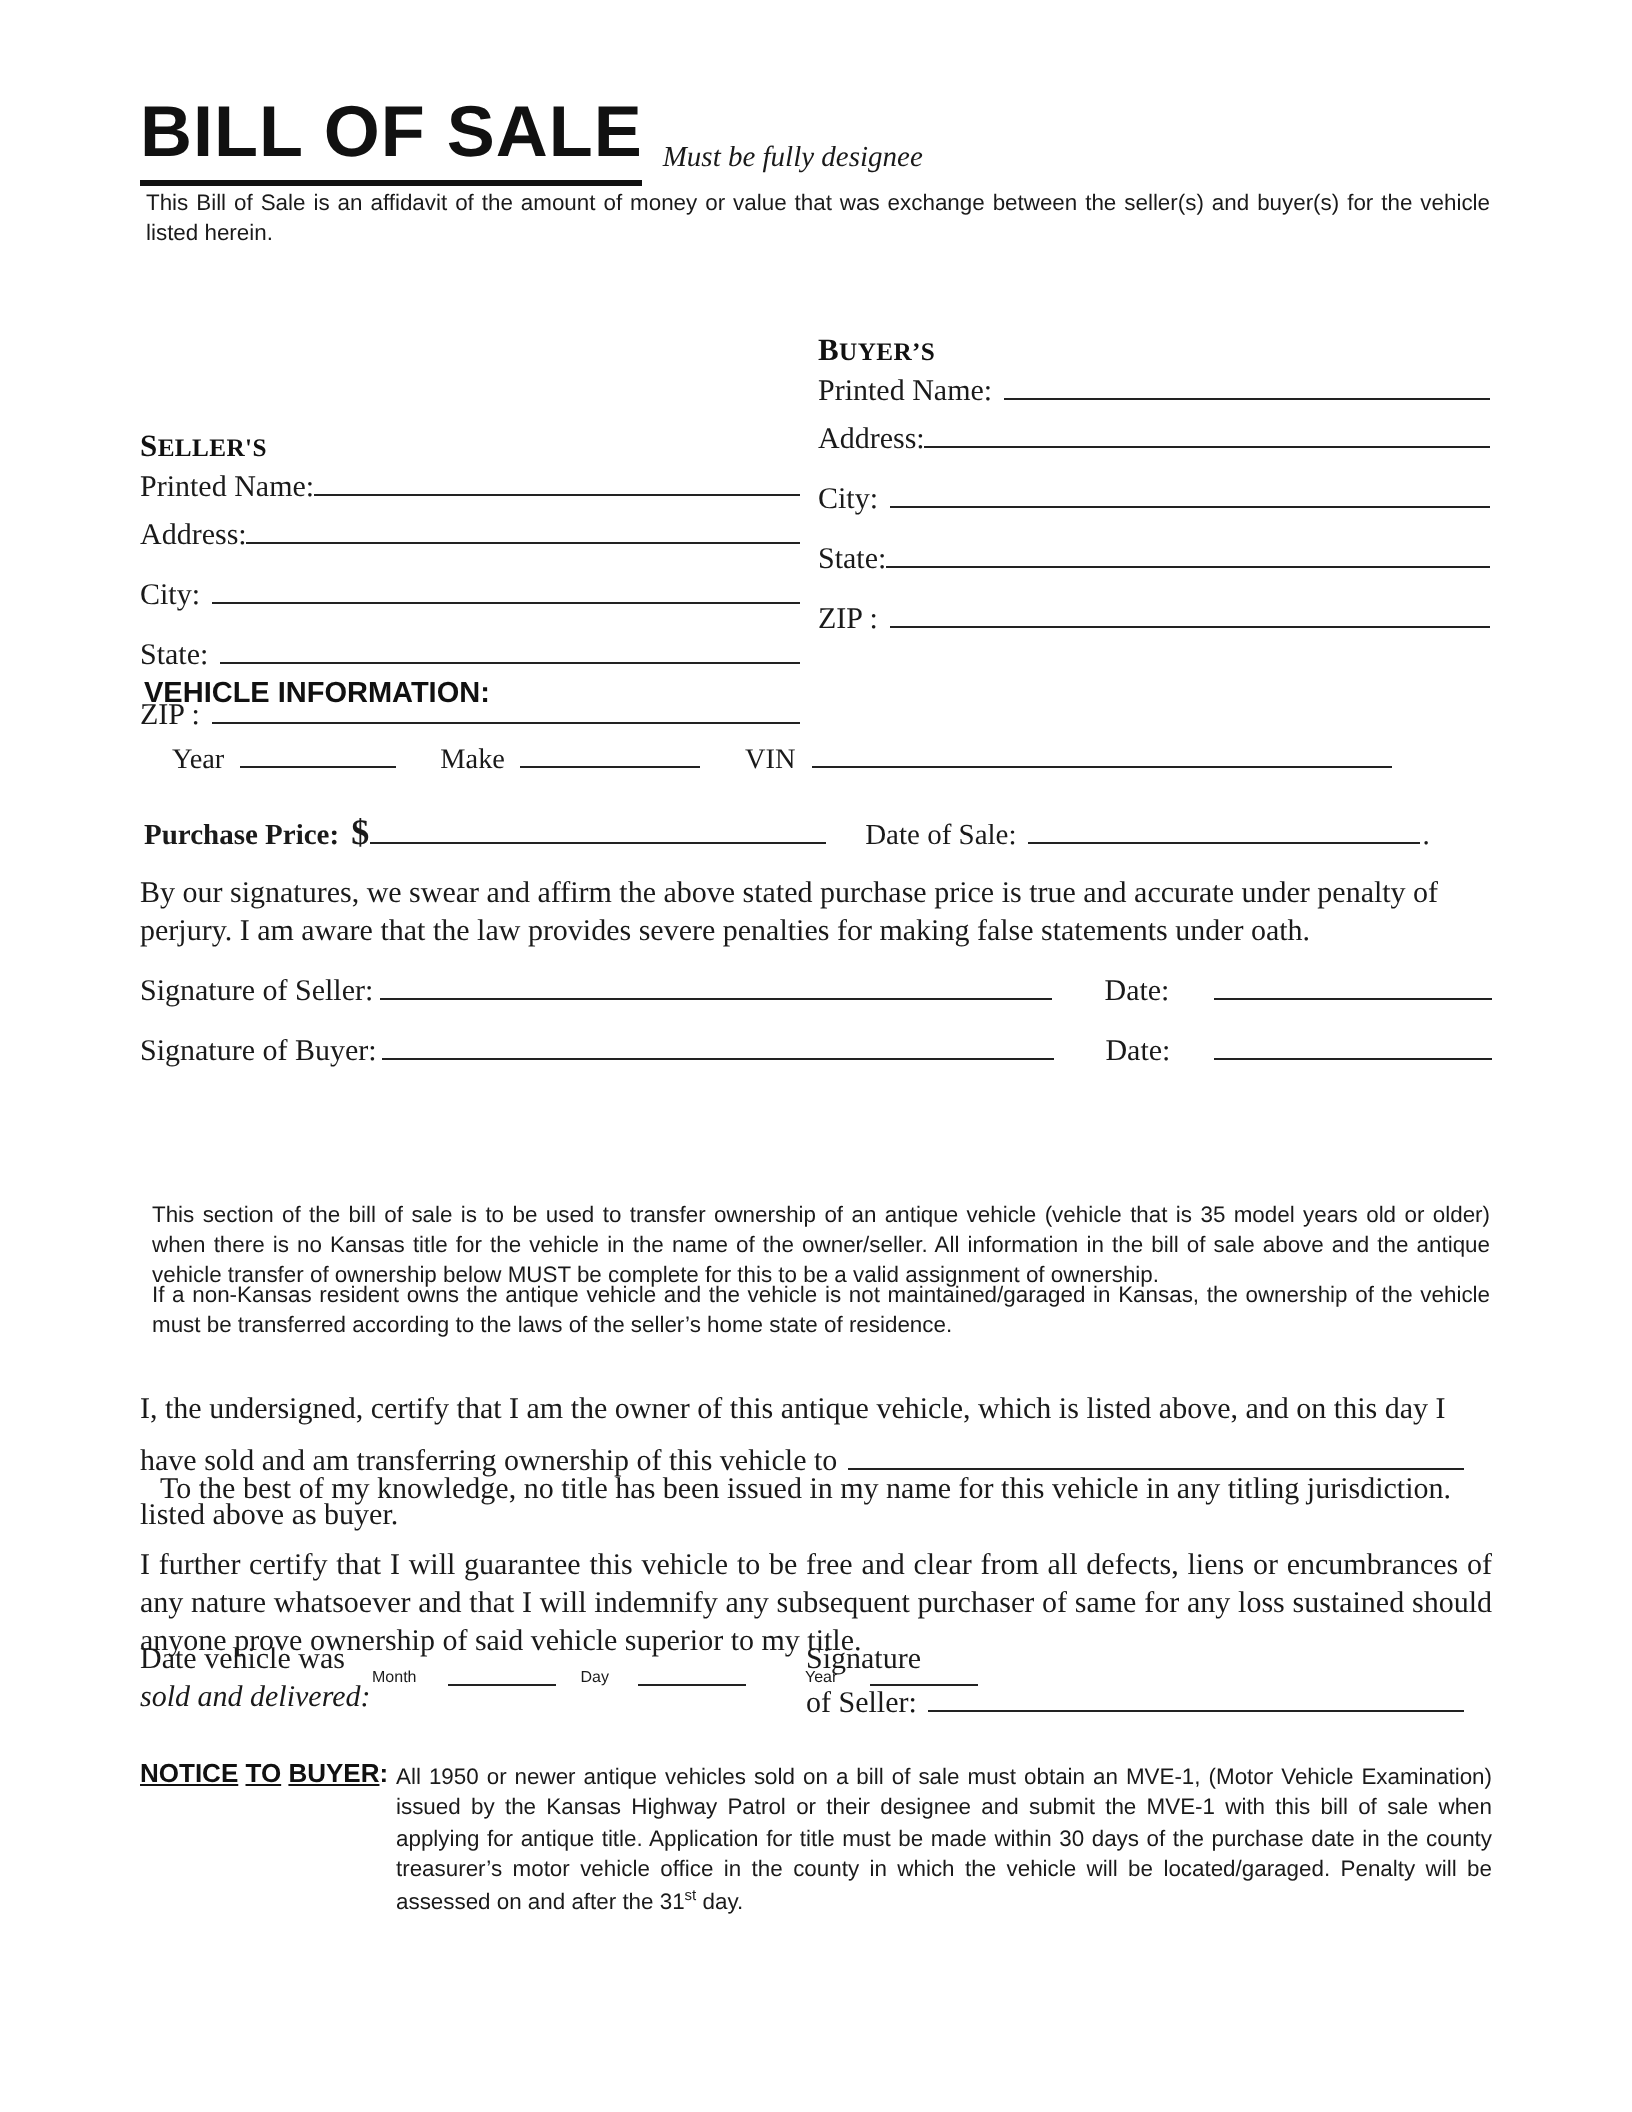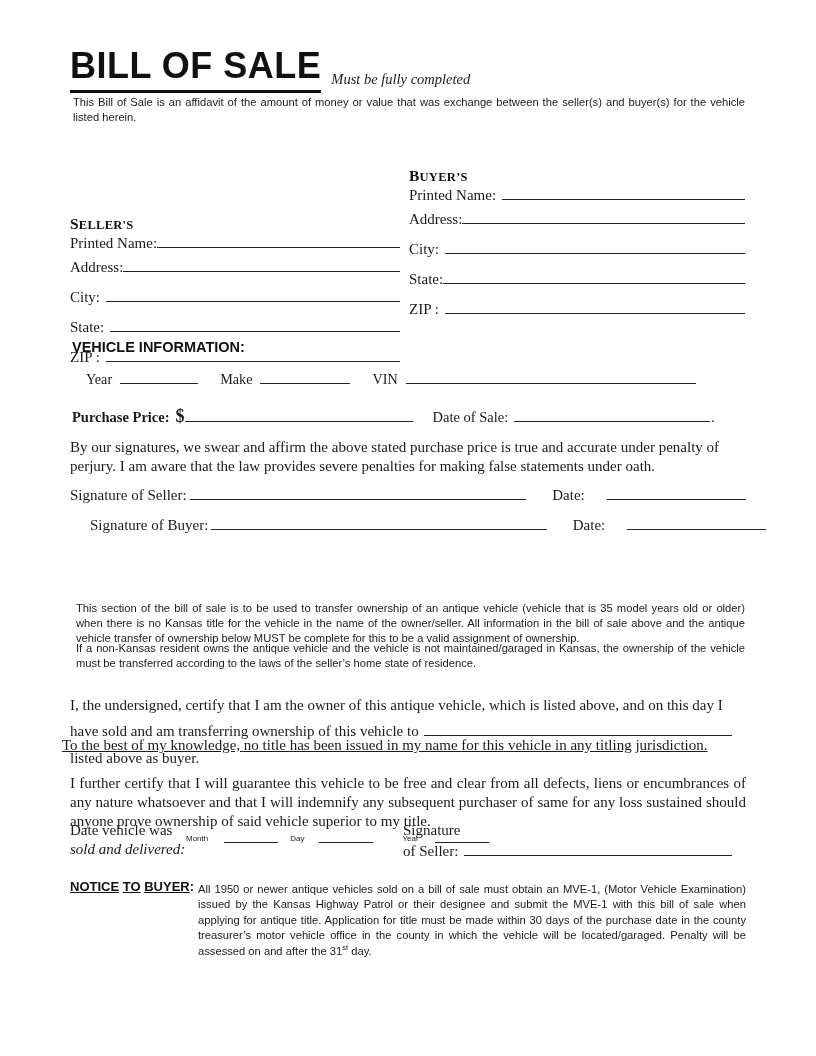--- a/index.html
+++ b/index.html
@@ -162,21 +162,21 @@
 
   .sig-line {
     position: absolute;
     left: 70px;
     width: 676px;
     display: flex;
     align-items: baseline;
     font-size: 15px;
   }
   #sig-seller { top: 485px; }
-  #sig-buyer  { top: 515px; margin-left: 20px; }
+  #sig-buyer  { top: 515px; }
   .sig-line .lbl { white-space: nowrap; }
   .sig-line .rule-main { border-bottom: 1.4px solid #222; height: 14px; width: 348px; margin-left: 3px; }
   .sig-line .date-lbl { margin-left: 26px; white-space: nowrap; }
   .sig-line .rule-date { border-bottom: 1.4px solid #222; height: 14px; width: 144px; margin-left: 22px; }
 
   
   #antique-head {
     position: absolute;
     left: 70px;
     top: 573px;
@@ -194,21 +194,21 @@
 
   #cert1 { left: 70px; top: 692px; width: 676px; line-height: 1.75; }
   .inline-rule {
     display: inline-block;
     border-bottom: 1.3px solid #222;
     height: 12px;
     width: 308px;
     margin: 0 5px;
     vertical-align: baseline;
   }
-  #cert2 { left: 62px; top: 736px; width: 676px; text-decoration: underline; }
+  #cert2 { left: 80px; top: 736px; width: 676px; }
   #cert3 { left: 70px; top: 774px; width: 676px; text-align: justify; }
 
   
   #deliver-block {
     position: absolute;
     left: 70px;
     top: 822px;
     width: 676px;
     font-size: 15px;
   }
@@ -268,21 +268,21 @@
   }
   #notice-body sup { font-size: 7.5px; vertical-align: super; }
 </style>
 </head>
 <body>
 
 <div class="page">
 
   <div class="title-row">
     <div class="doc-title">BILL OF SALE</div>
-    <div class="title-note">Must be fully completed</div>
+    <div class="title-note">Must be fully designee</div>
   </div>
 
   <div class="sans-para" id="intro1">This Bill of Sale is an affidavit of the amount of money or value that was exchange between the seller(s) and buyer(s) for the vehicle listed herein.</div>
 
   <div class="party" id="seller-block">
     <div class="party-heading"><span class="cap">S</span><span class="sc">ELLER'S</span></div>
 
     <div class="field-row first">
       <span class="field-label">Printed Name:</span>
       <span class="field-rule"></span>

